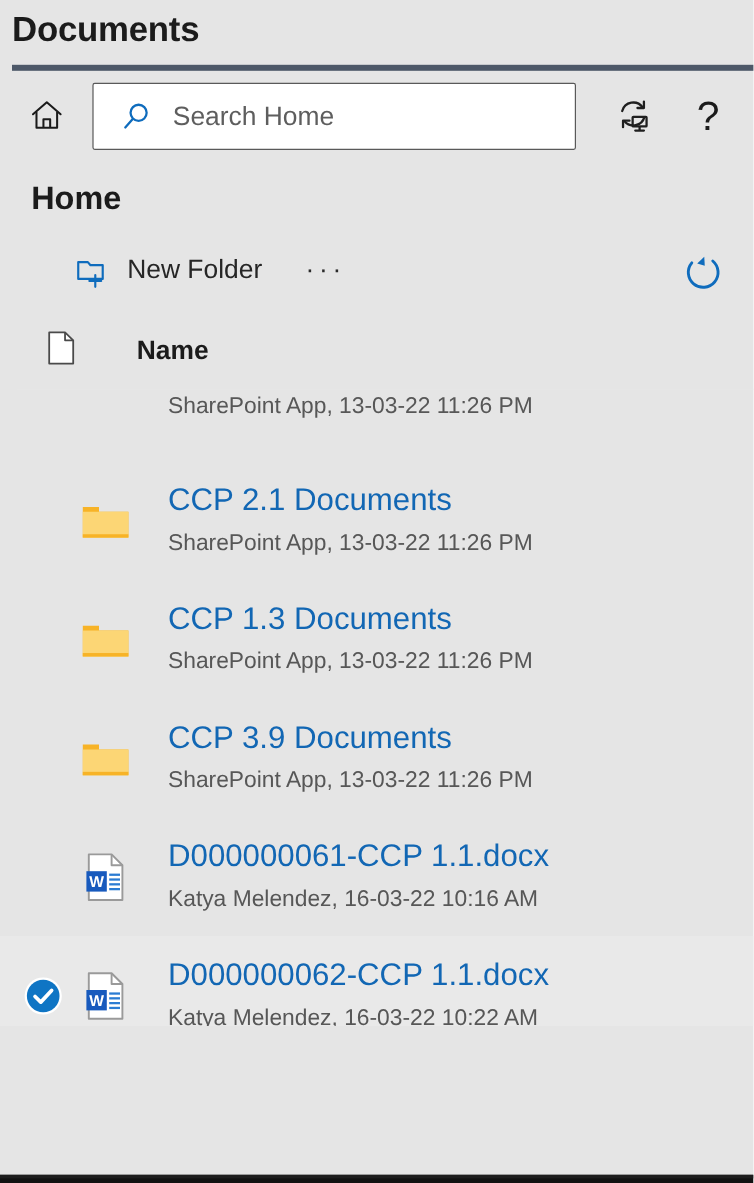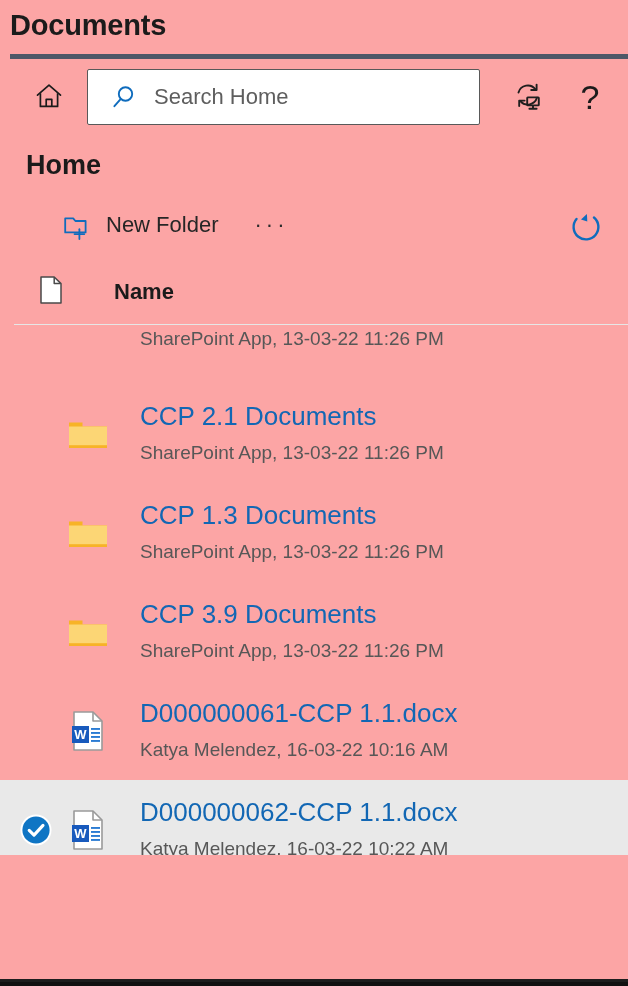--- a/index.html
+++ b/index.html
@@ -6,21 +6,21 @@
   * { box-sizing: border-box; }
   html, body {
     margin: 0; padding: 0;
     width: 628px; height: 986px;
     background: #ffffff;
     font-family: "Liberation Sans", "DejaVu Sans", sans-serif;
     -webkit-font-smoothing: antialiased;
     overflow: hidden;
   }
 
-  .app { position: relative; width: 628px; height: 986px; background: #fca5a5; overflow: hidden; }
+  .app { position: relative; width: 628px; height: 986px; background: #e5e5e5; overflow: hidden; }
 
   
   .title-area { padding: 6px 0 0 10px; }
   .app-title {
     font-size: 29px;
     font-weight: bold;
     color: #1b1b1b;
     letter-spacing: -0.2px;
     line-height: 38px;
   }
@@ -29,21 +29,21 @@
     height: 5px;
     background: #4d5868;
     width: 628px;
   }
 
   
   .cmdbar {
     display: flex;
     align-items: center;
     height: 76px;
-    padding: 0 18px 0 32px;
+    padding: 0 18px 0 22px;
   }
   .icon-btn {
     background: none; border: none; padding: 0;
     display: flex; align-items: center; justify-content: center;
     cursor: pointer;
   }
   .home-btn { width: 34px; height: 34px; flex: 0 0 auto; }
   .search-wrap {
     flex: 1 1 auto;
     margin-left: 21px;

